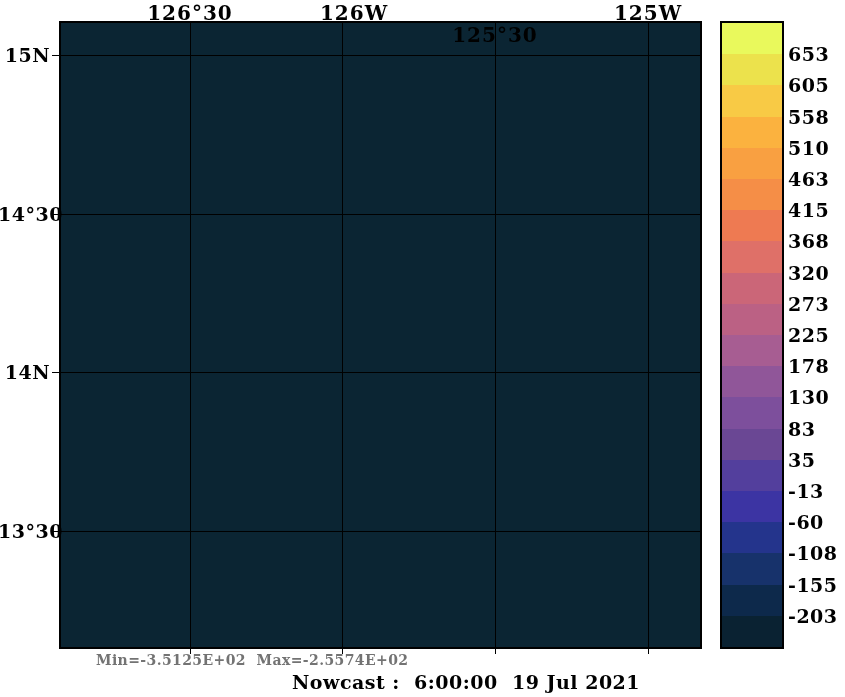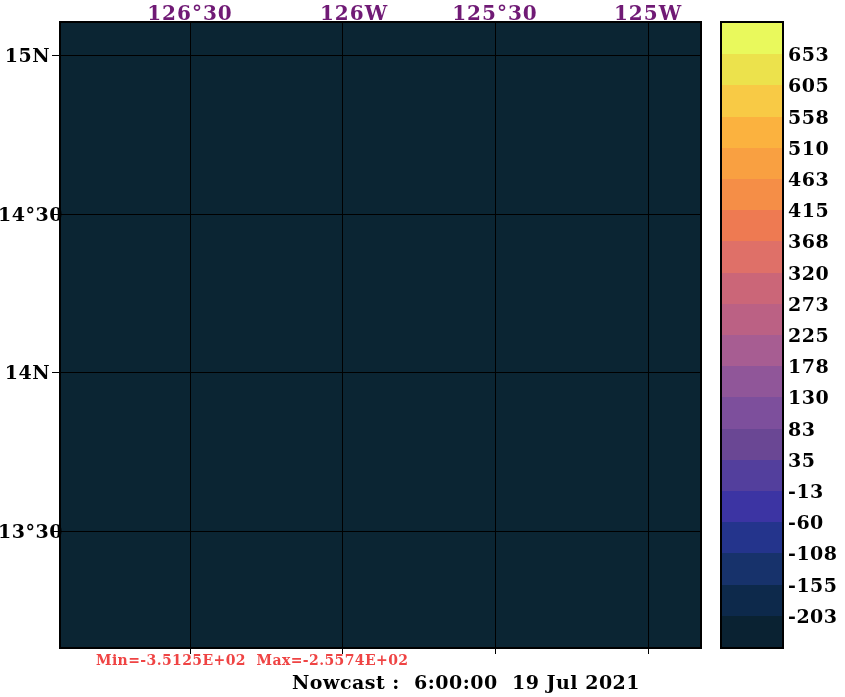--- a/index.html
+++ b/index.html
@@ -19,21 +19,21 @@
     box-sizing: border-box;
   }
   .vline { position: absolute; top: 0; bottom: 0; width: 1px; background: #000000; }
   .hline { position: absolute; left: 0; right: 0; height: 1px; background: #000000; }
 
   .tick-left   { position: absolute; height: 1px; width: 7px; background: #000000; }
   .tick-bottom { position: absolute; width: 1px; height: 5px; background: #000000; }
 
   .xlab {
     position: absolute; top: 1px; width: 140px; text-align: center;
-    font-size: 20px; font-weight: 700; letter-spacing: 1px; color: #701a75;
+    font-size: 20px; font-weight: 700; letter-spacing: 1px; color: #000000;
     white-space: pre;
   }
   .ylab {
     position: absolute; left: -2px; width: 52px; text-align: right;
     font-size: 19px; font-weight: 700; letter-spacing: 0.5px; color: #000000;
     height: 22px; line-height: 22px; white-space: pre;
   }
 
   .cbar {
     position: absolute;
@@ -44,21 +44,21 @@
   .cbar .seg { flex: 1 1 0; }
 
   .cblab {
     position: absolute; left: 788px; width: 60px;
     font-size: 19px; font-weight: 700; letter-spacing: 0.5px; color: #000000;
     height: 22px; line-height: 22px; white-space: pre;
   }
 
   .stats {
     position: absolute; left: 96px; top: 652px;
-    font-size: 14px; font-weight: 700; letter-spacing: 0.4px; color: #ef4444;
+    font-size: 14px; font-weight: 700; letter-spacing: 0.4px; color: #737373;
     white-space: pre;
   }
   .caption {
     position: absolute; left: 292px; top: 671px;
     font-size: 19px; font-weight: 700; letter-spacing: 0.5px; color: #000000;
     white-space: pre;
   }
 </style>
 </head>
 <body>
@@ -96,21 +96,21 @@
       <div class="seg" style="background: rgb(13, 41, 75);"></div>
       <div class="seg" style="background: rgb(10, 34, 50);"></div>
     </div>
   <div class="stats">Min=-3.5125E+02  Max=-2.5574E+02</div>
   <div class="caption">Nowcast :  6:00:00  19 Jul 2021</div>
 <div class="tick-bottom" style="left: 190px; top: 649px;"></div>
     <div class="xlab" style="left: 120px;">126°30</div>
     <div class="tick-bottom" style="left: 342px; top: 649px;"></div>
     <div class="xlab" style="left: 284px;">126W</div>
     <div class="tick-bottom" style="left: 495px; top: 649px;"></div>
-    <div class="xlab" style="left: 425px;">125°30</div>
+    <div class="xlab" style="left: 425px; margin-top: 22px;">125°30</div>
     <div class="tick-bottom" style="left: 648px; top: 649px;"></div>
     <div class="xlab" style="left: 578px;">125W</div>
     <div class="tick-left" style="left: 52px; top: 55px;"></div>
     <div class="ylab" style="top: 44px;">15N</div>
     <div class="tick-left" style="left: 52px; top: 214px;"></div>
     <div class="ylab" style="top: 203px;">14°30</div>
     <div class="tick-left" style="left: 52px; top: 372px;"></div>
     <div class="ylab" style="top: 361px;">14N</div>
     <div class="tick-left" style="left: 52px; top: 531px;"></div>
     <div class="ylab" style="top: 520px;">13°30</div>

